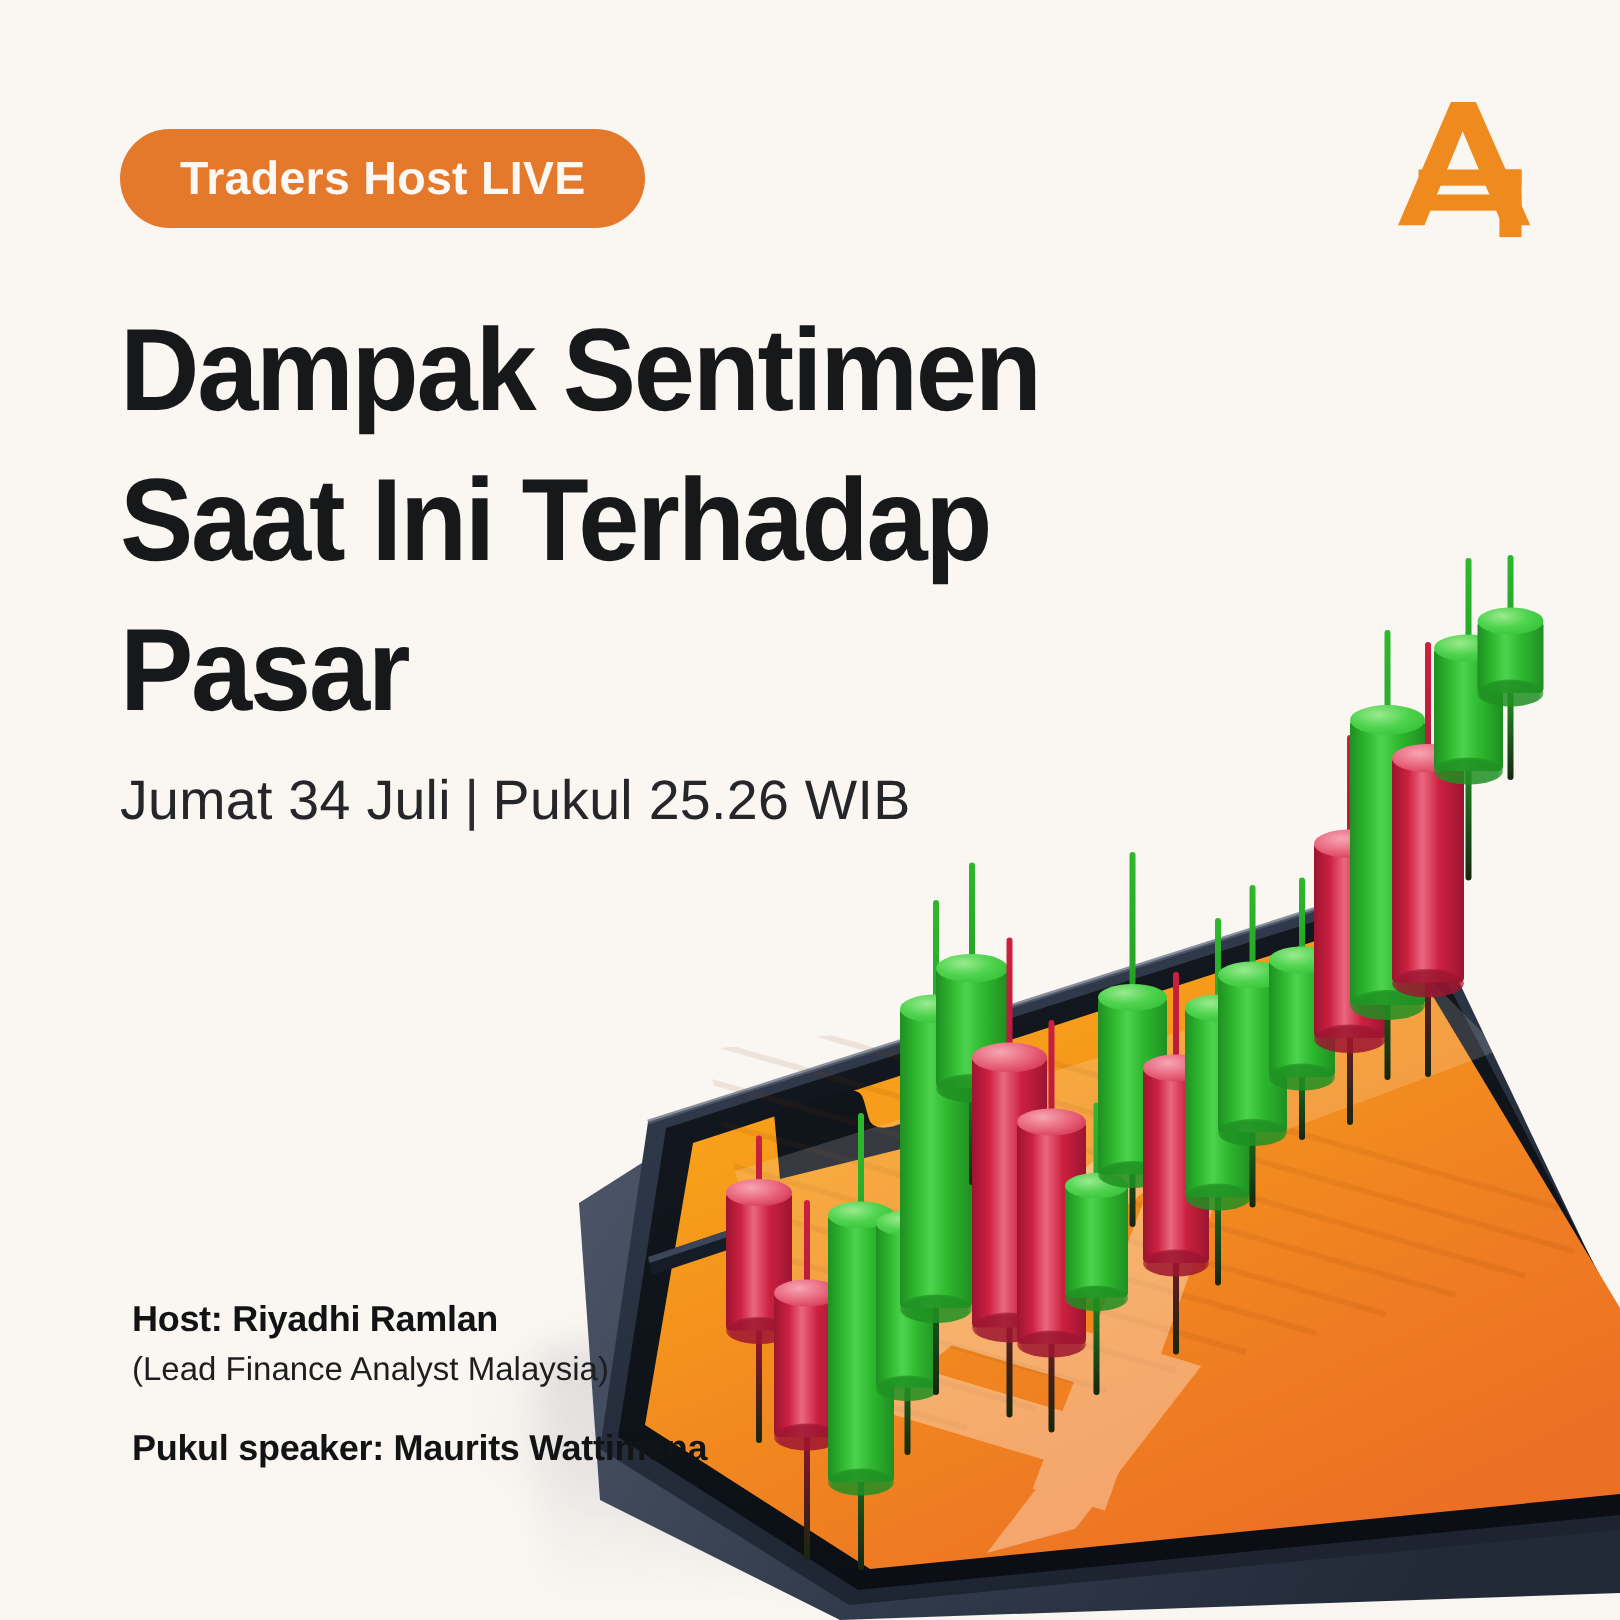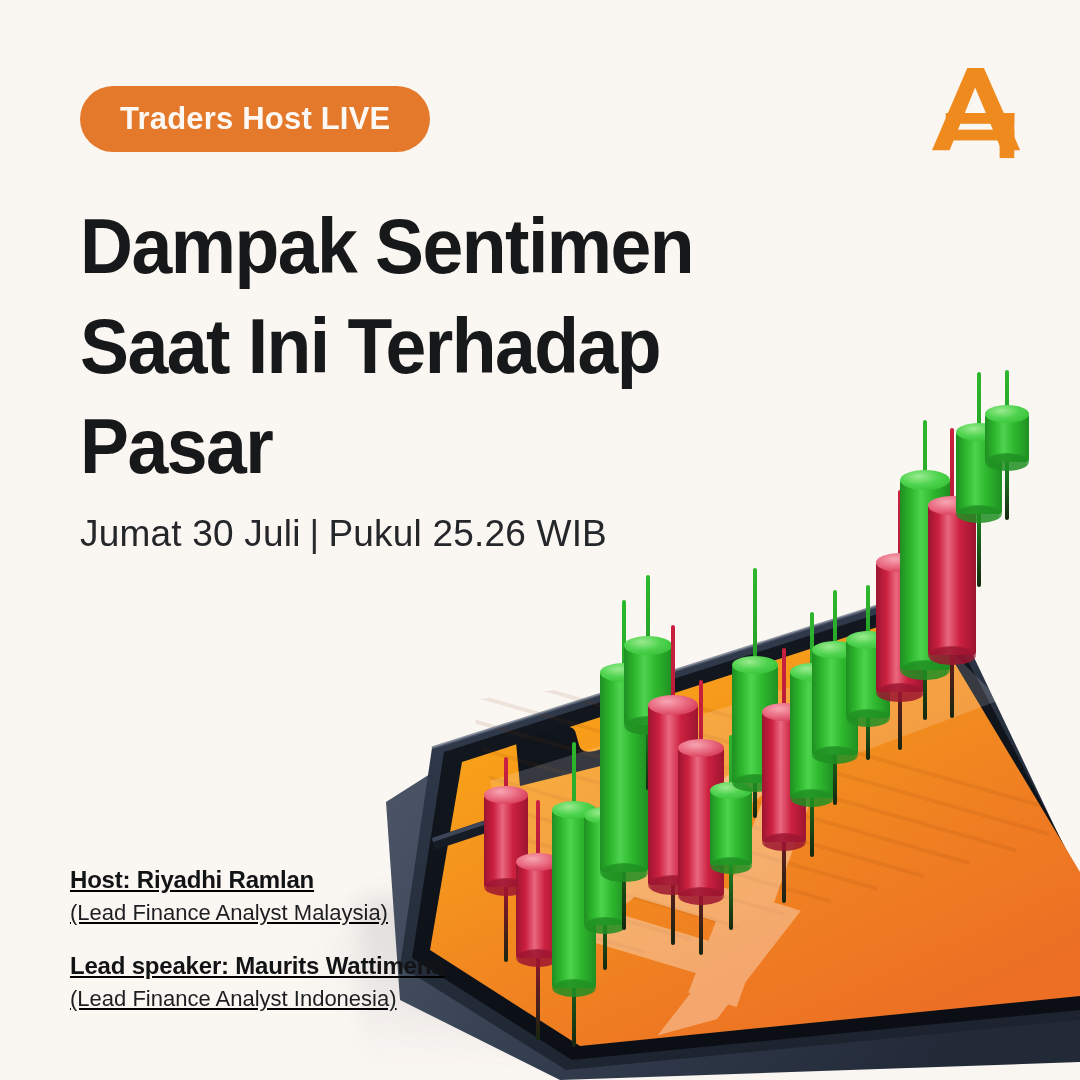--- a/index.html
+++ b/index.html
@@ -45,21 +45,21 @@
 
   
   .schedule{
     position:absolute;left:80px;top:513px;
     color:#24262a;font-size:37px;font-weight:normal;letter-spacing:.2px;
     white-space:nowrap;
   }
   .schedule .sep{display:inline-block;padding:0 9px;color:#2a2c30;}
 
   
-  .credits{position:absolute;left:70px;top:866px;z-index:40;text-decoration:underline;}
+  .credits{position:absolute;left:88px;top:866px;z-index:40;}
   .cred-block{margin-bottom:26px;}
   .cred-name{color:#121315;font-size:24px;font-weight:bold;letter-spacing:-.2px;white-space:nowrap;}
   .cred-role{color:#1d1e20;font-size:22px;font-weight:normal;margin-top:6px;white-space:nowrap;}
 
   
   .logo{position:absolute;left:932px;top:64px;width:98px;height:98px;}
 
   
   .phone-wrap{position:absolute;left:0;top:0;width:1080px;height:1080px;}
 
@@ -279,30 +279,29 @@
     </div>
 
   <div class="badge">Traders Host LIVE</div>
 
   <div class="headline">
     <div>Dampak Sentimen</div>
     <div>Saat Ini Terhadap</div>
     <div>Pasar</div>
   </div>
 
-  <div class="schedule"><span>Jumat 30 Juli</span><span class="sep">|</span><span>Pukul 25.26 WIB</span></div>
+  <div class="schedule"><span>Jumat 34 Juli</span><span class="sep">|</span><span>Pukul 25.26 WIB</span></div>
 
   <div class="credits">
     <div class="cred-block">
       <div class="cred-name">Host: Riyadhi Ramlan</div>
       <div class="cred-role">(Lead Finance Analyst Malaysia)</div>
     </div>
     <div class="cred-block">
-      <div class="cred-name">Lead speaker: Maurits Wattimena</div>
-      <div class="cred-role">(Lead Finance Analyst Indonesia)</div>
+      <div class="cred-name">Pukul speaker: Maurits Wattimena</div>
     </div>
   </div>
 
   <div class="logo">
     <svg width="98" height="98" viewBox="0 0 100 100">
       <g fill="#ee8a1e">
         <polygon points="36,4 53,4 90,88 71,88 44,24 18,88 0,88"></polygon>
         <rect x="14" y="50" width="70" height="11"></rect>
         <rect x="14" y="67" width="70" height="11"></rect>
         <rect x="69" y="50" width="15" height="46"></rect>

